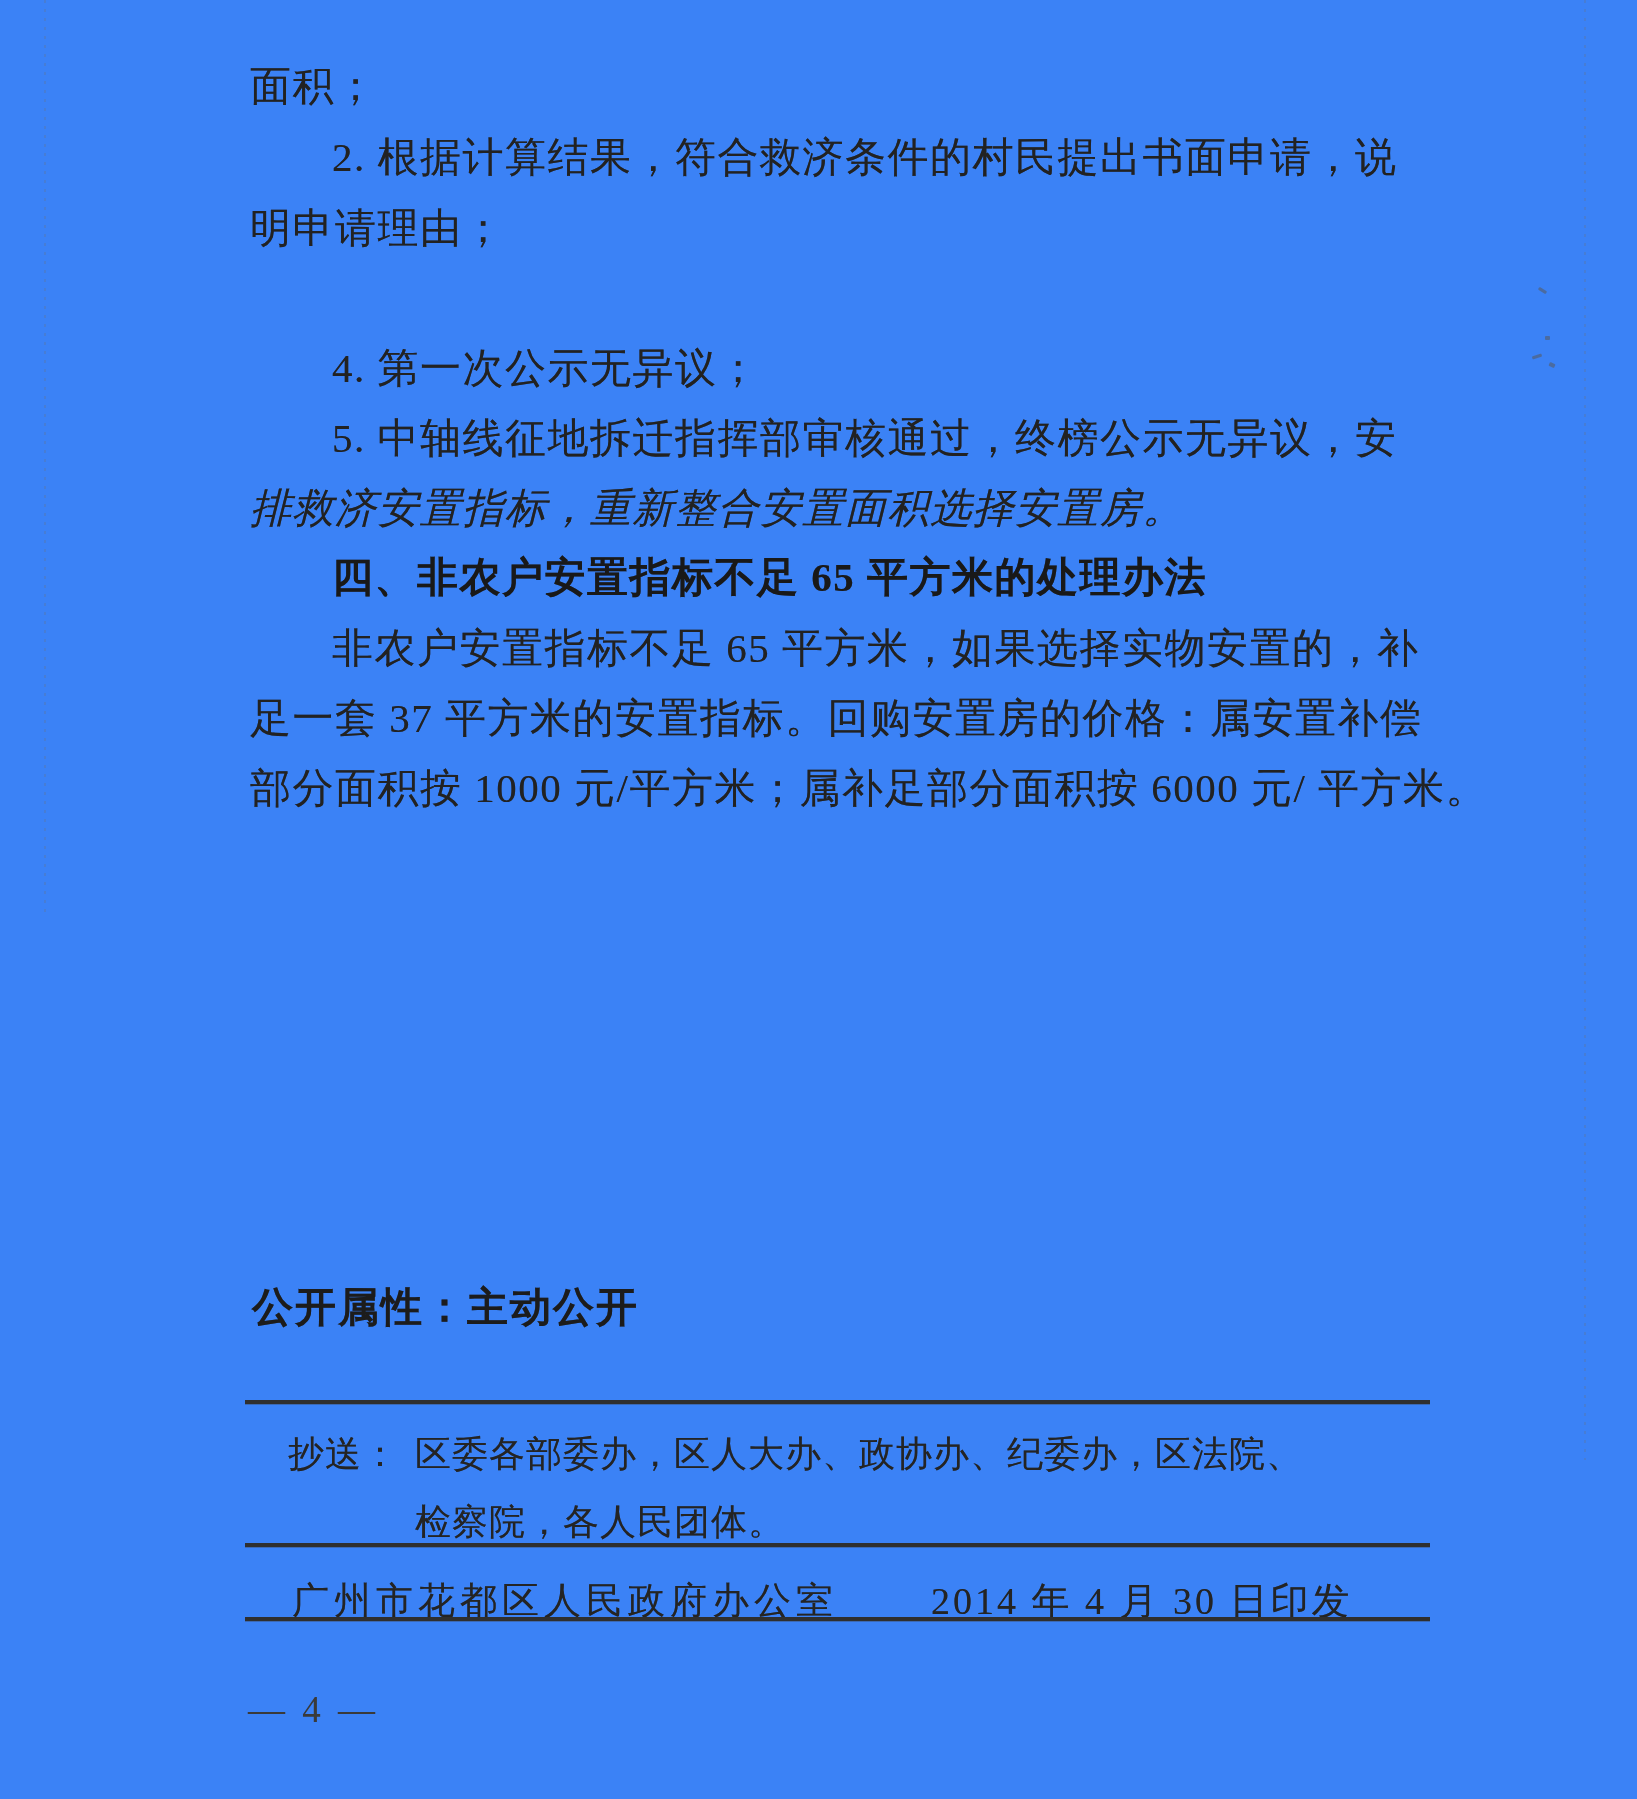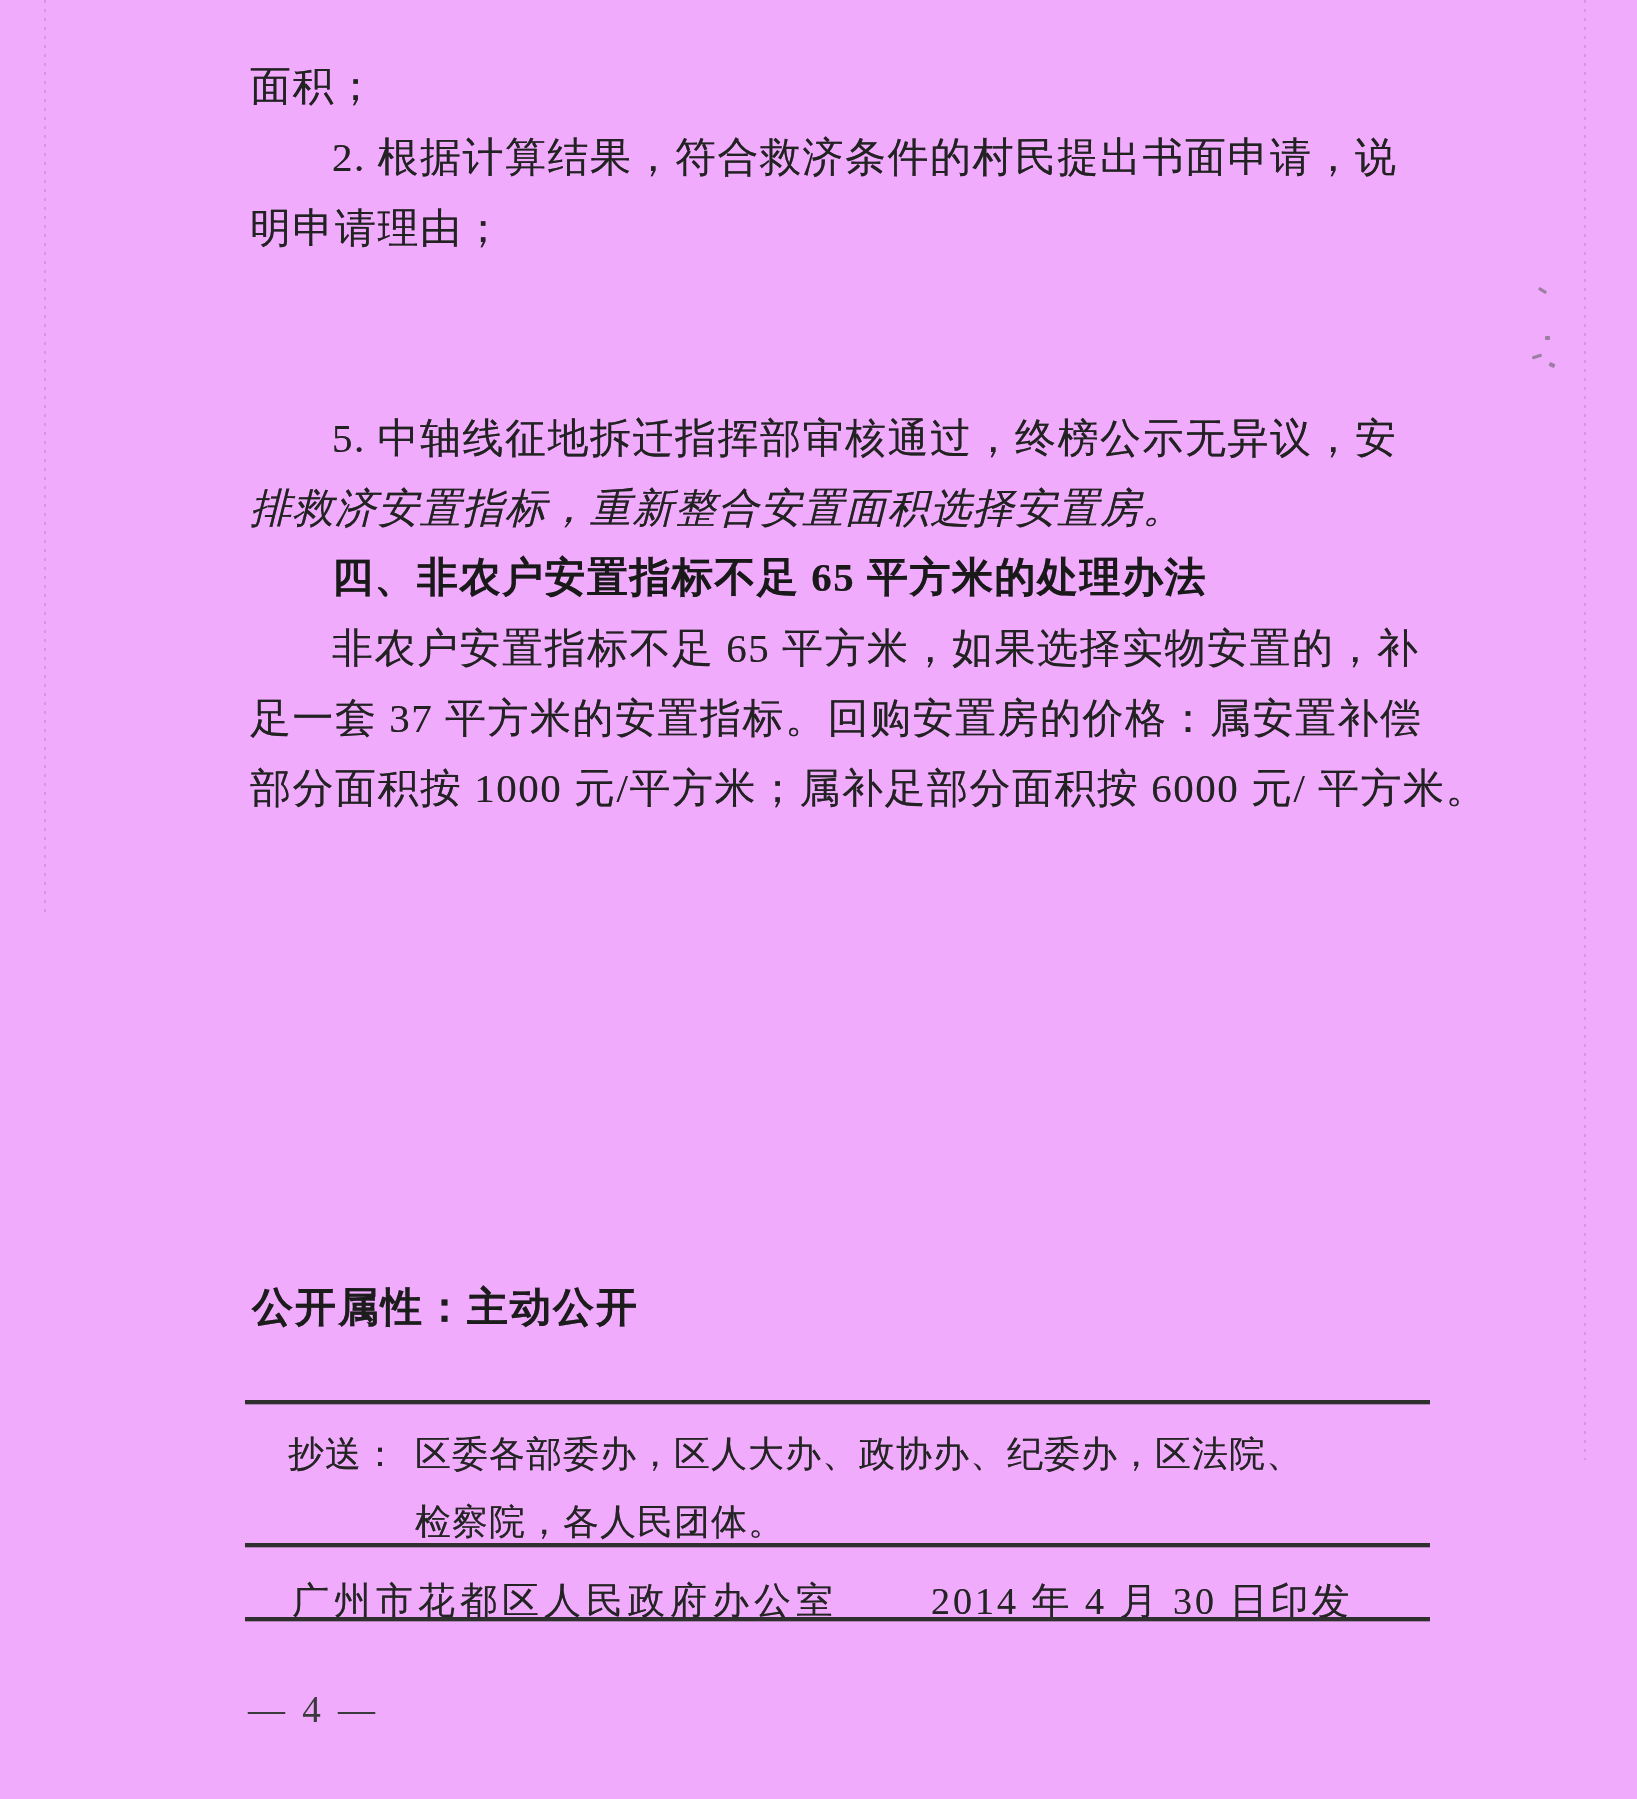--- a/index.html
+++ b/index.html
@@ -1,20 +1,20 @@
 <!DOCTYPE html>
 <html><head>
 <meta charset="utf-8">
 <style>
   html,body{margin:0;padding:0;background:#e8e8e6;}
   .page{
     position:relative;
     width:1637px;height:1799px;
     margin:0 auto;
-    background:#f0abfc;
+    background:#3b82f6;
     overflow:hidden;
     font-family:"Liberation Serif","DejaVu Serif",serif;
     color:#1e1e1e;
   }
   
   .scan-vline{
     position:absolute;width:2px;
     background:repeating-linear-gradient(to bottom, rgba(110,110,110,.55) 0 3px, rgba(110,110,110,0) 3px 9px);
     opacity:.45;
   }
@@ -87,20 +87,21 @@
   <div class="scan-vline left"></div>
   <div class="scan-vline right"></div>
   <div class="speck s1"></div>
   <div class="speck s2"></div>
   <div class="speck s3"></div>
   <div class="speck s4"></div>
 
   <div class="bline m   t0">面积；</div>
   <div class="bline ind t1">2. 根据计算结果，符合救济条件的村民提出书面申请，说</div>
   <div class="bline m   t2">明申请理由；</div>
+  <div class="bline ind t4">4. 第一次公示无异议；</div>
   <div class="bline ind t5">5. 中轴线征地拆迁指挥部审核通过，终榜公示无异议，安</div>
   <div class="bline m   t6">排救济安置指标，重新整合安置面积选择安置房。</div>
   <div class="bline ind t7 bold">四、非农户安置指标不足 65 平方米的处理办法</div>
   <div class="bline ind t8">非农户安置指标不足 65 平方米，如果选择实物安置的，补</div>
   <div class="bline m   t9">足一套 37 平方米的安置指标。回购安置房的价格：属安置补偿</div>
   <div class="bline m   t10">部分面积按 1000 元/平方米；属补足部分面积按 6000 元/ 平方米。</div>
 
   <div class="publicity">公开属性：主动公开</div>
 
   <div class="rule r1"></div>

